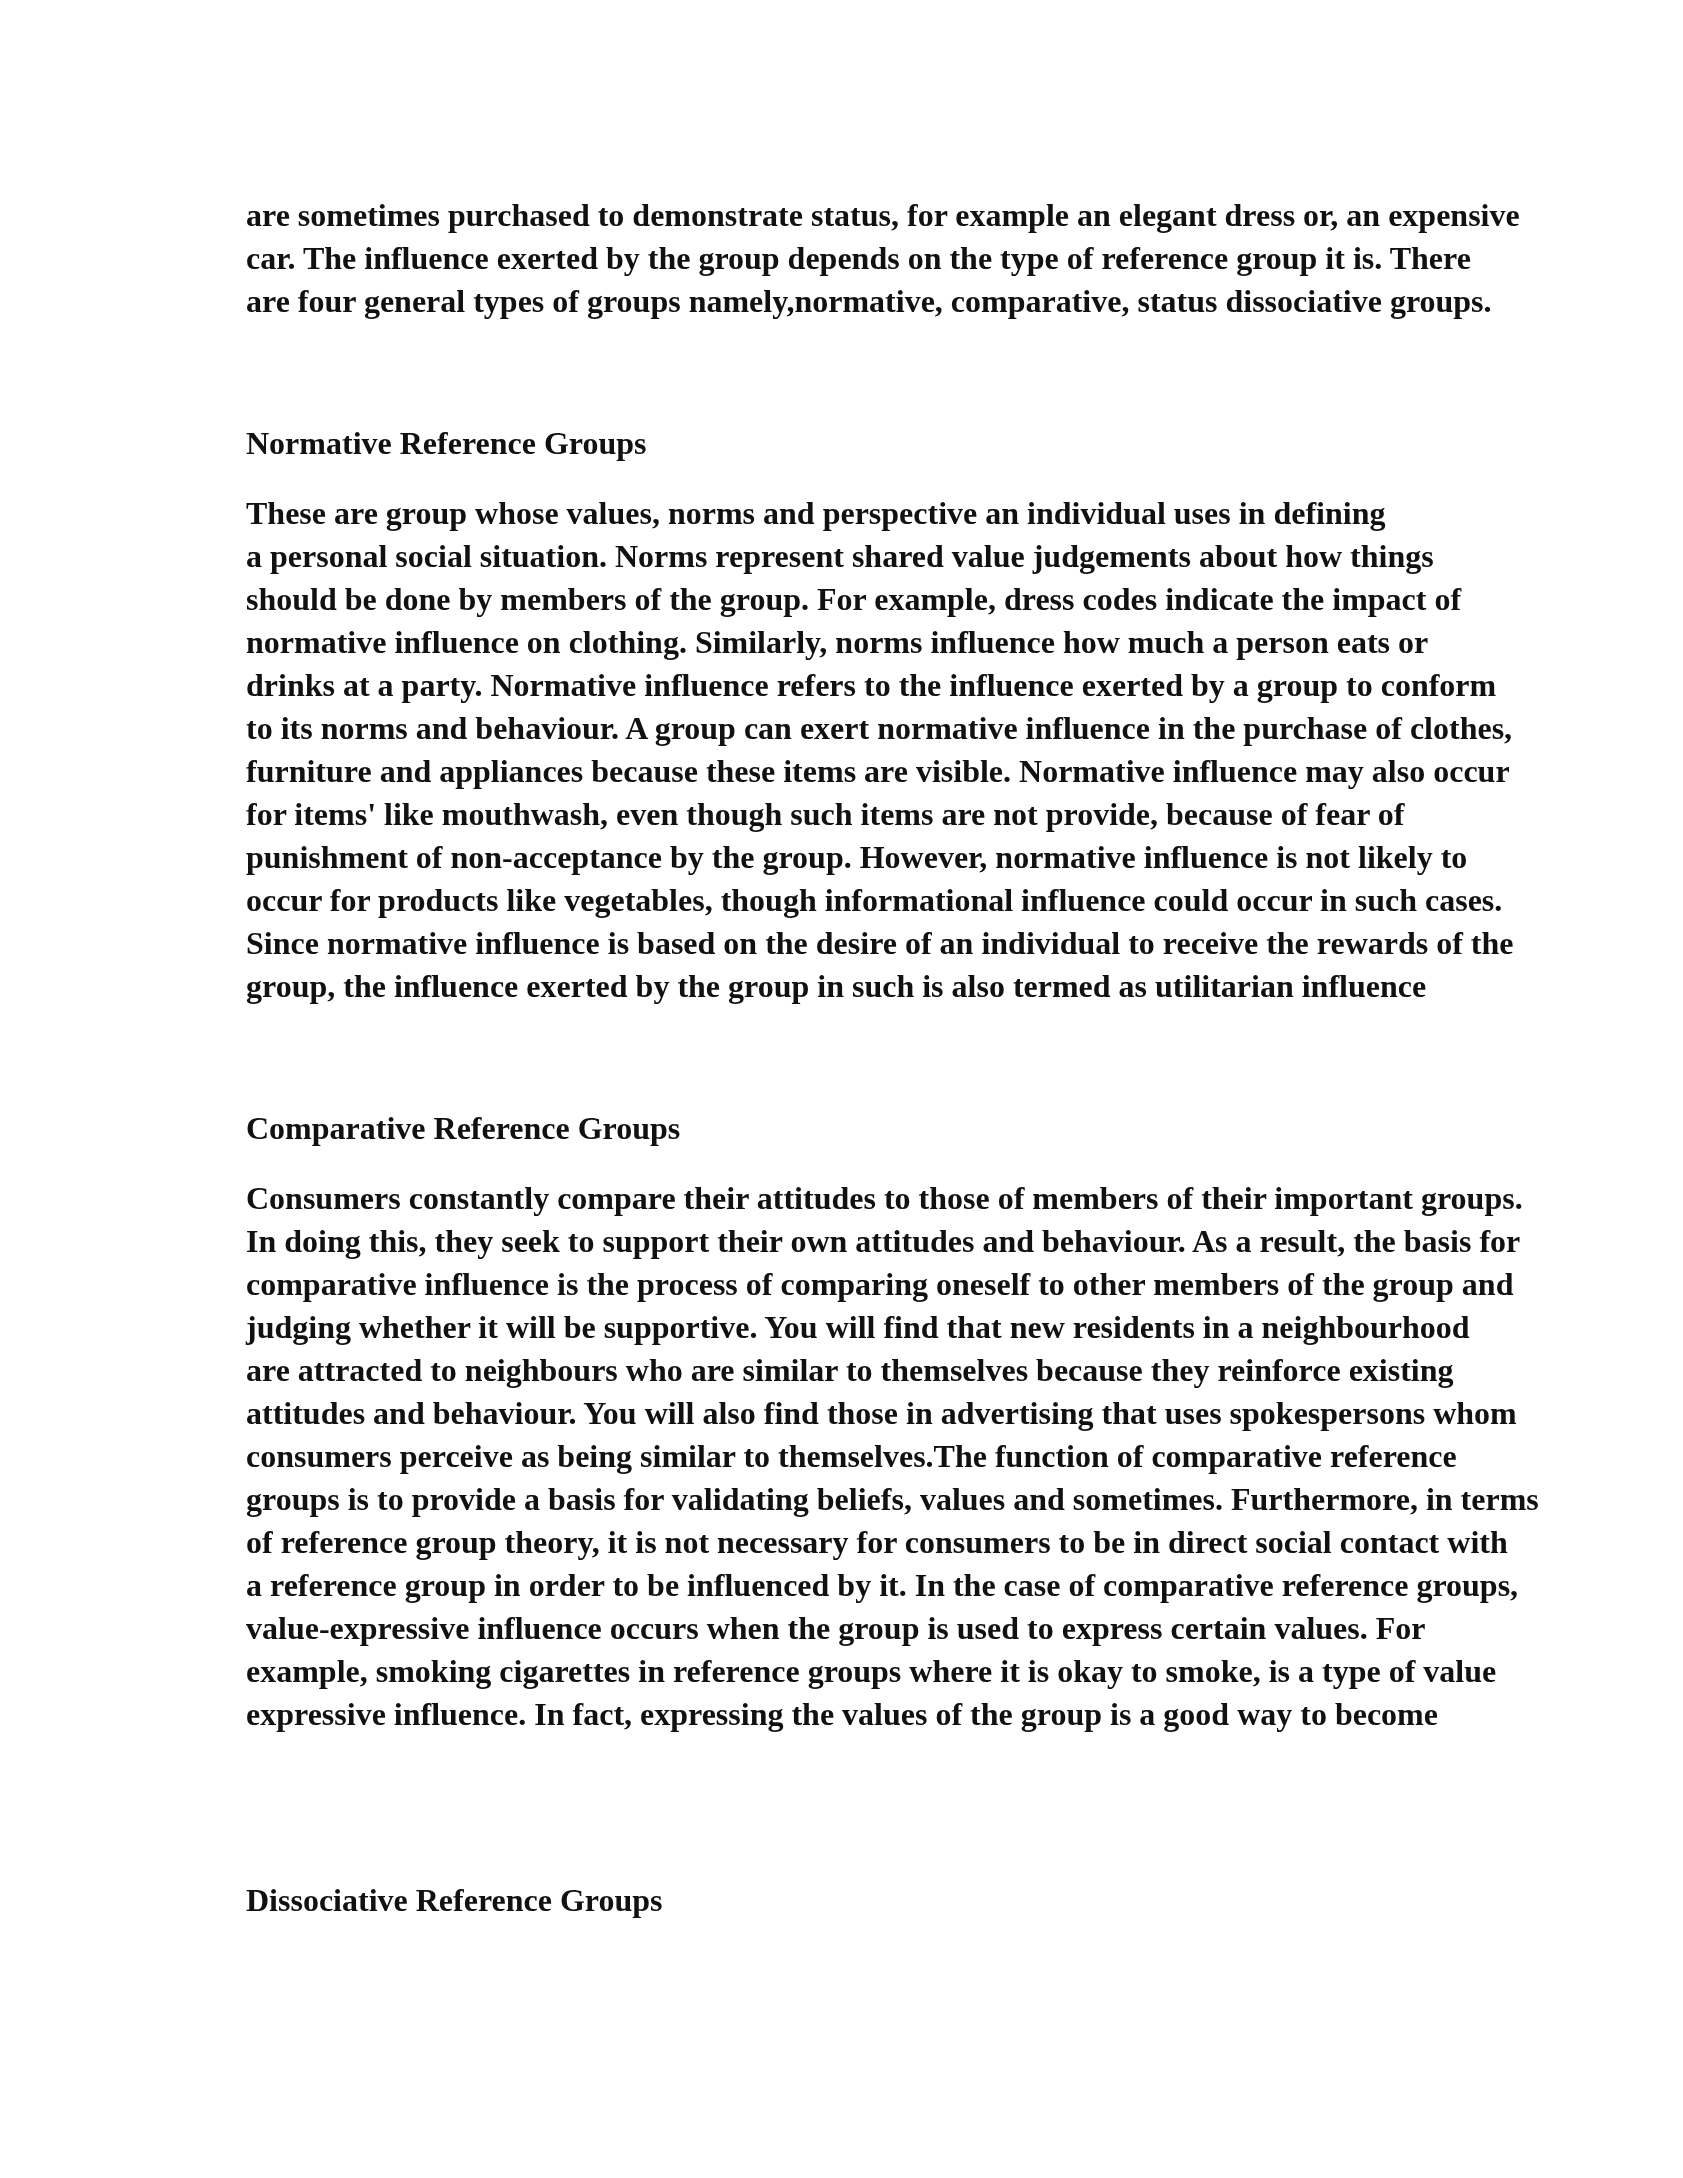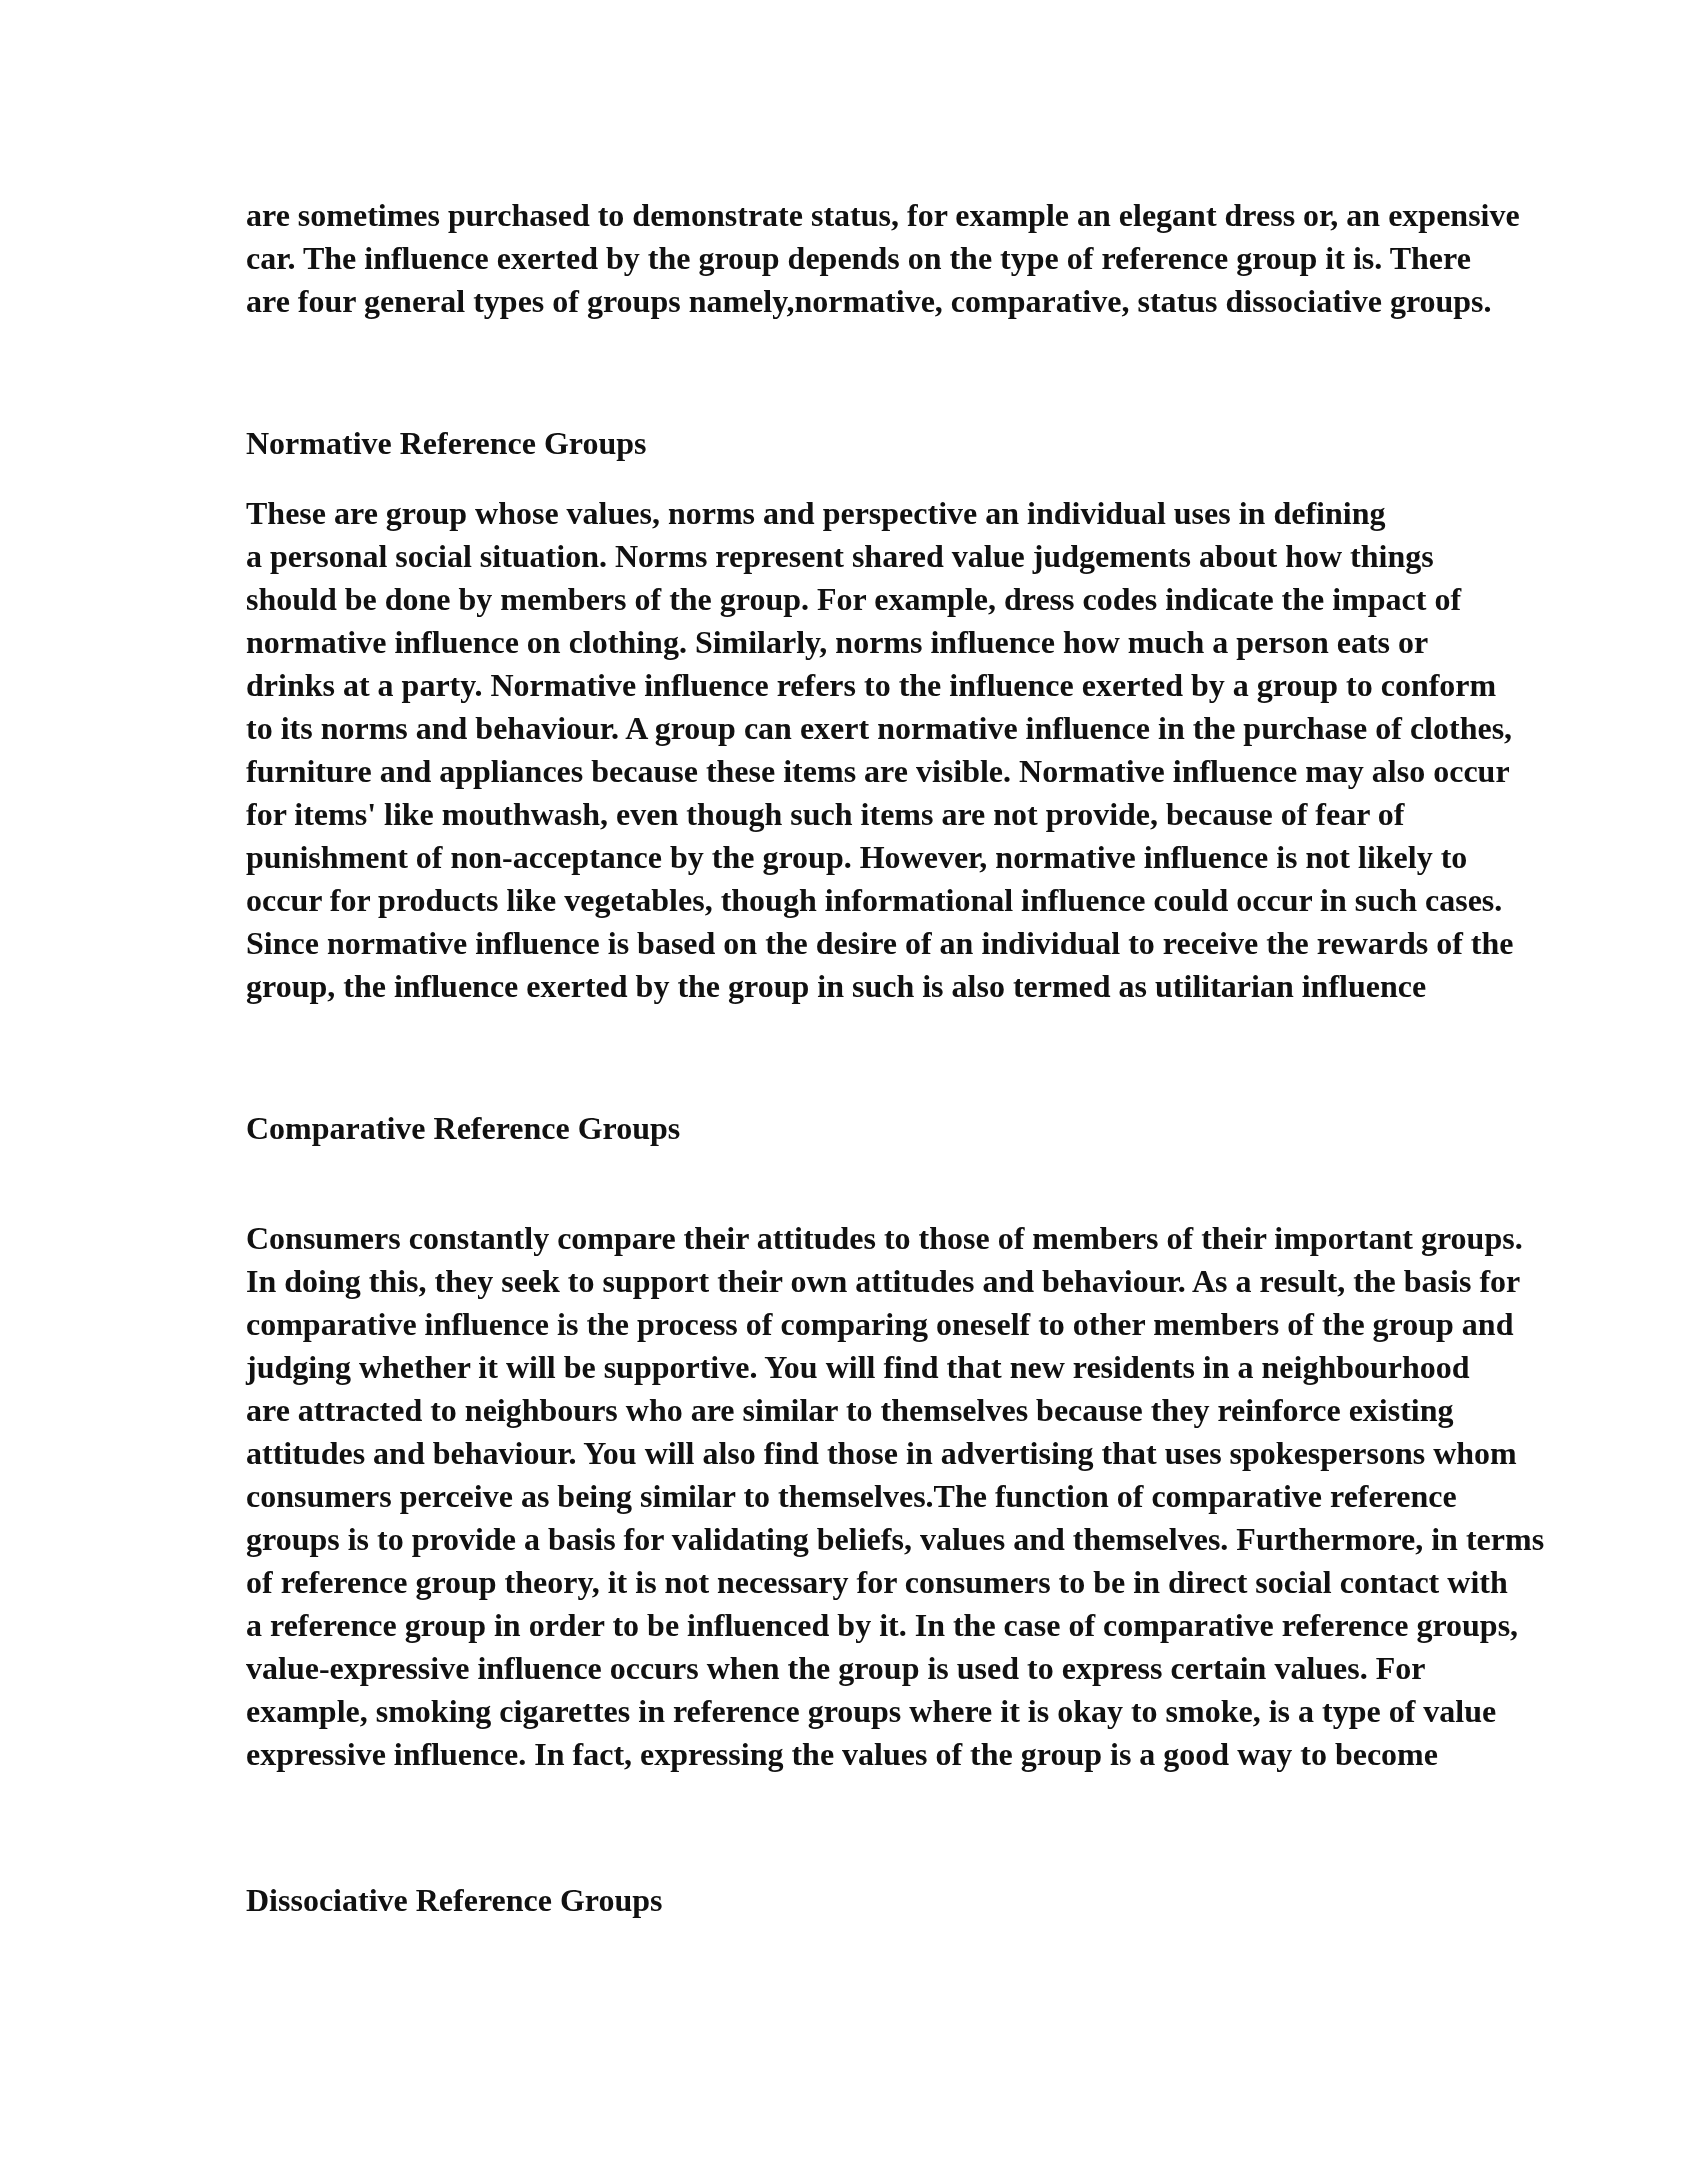--- a/index.html
+++ b/index.html
@@ -13,21 +13,21 @@
     line-height: 43px;
     color: #111111;
     white-space: nowrap;
     font-weight: bold;
   }
   .line { display: block; height: 43px; }
   #intro { top: 194px; }
   #h-normative { top: 422px; }
   #p-normative { top: 492px; }
   #h-comparative { top: 1107px; }
-  #p-comparative { top: 1177px; margin-top: 40px; }
+  #p-comparative { top: 1177px; }
   #h-dissociative { top: 1879px; }
 </style>
 </head>
 <body>
 
 <div class="page">
 
   <div class="block" id="intro">
     <span class="line">are sometimes purchased to demonstrate status, for example an elegant dress or, an expensive</span>
     <span class="line">car. The influence exerted by the group depends on the type of reference group it is. There</span>
@@ -54,21 +54,21 @@
   <div class="block" id="h-comparative">Comparative Reference Groups</div>
 
   <div class="block" id="p-comparative">
     <span class="line">Consumers constantly compare their attitudes to those of members of their important groups.</span>
     <span class="line">In doing this, they seek to support their own attitudes and behaviour. As a result, the basis for</span>
     <span class="line">comparative influence is the process of comparing oneself to other members of the group and</span>
     <span class="line">judging whether it will be supportive. You will find that new residents in a neighbourhood</span>
     <span class="line">are attracted to neighbours who are similar to themselves because they reinforce existing</span>
     <span class="line">attitudes and behaviour. You will also find those in advertising that uses spokespersons whom</span>
     <span class="line">consumers perceive as being similar to themselves.The function of comparative reference</span>
-    <span class="line">groups is to provide a basis for validating beliefs, values and themselves. Furthermore, in terms</span>
+    <span class="line">groups is to provide a basis for validating beliefs, values and sometimes. Furthermore, in terms</span>
     <span class="line">of reference group theory, it is not necessary for consumers to be in direct social contact with</span>
     <span class="line">a reference group in order to be influenced by it. In the case of comparative reference groups,</span>
     <span class="line">value-expressive influence occurs when the group is used to express certain values. For</span>
     <span class="line">example, smoking cigarettes in reference groups where it is okay to smoke, is a type of value</span>
     <span class="line">expressive influence. In fact, expressing the values of the group is a good way to become</span>
   </div>
 
   <div class="block" id="h-dissociative">Dissociative Reference Groups</div>
 
 </div>

